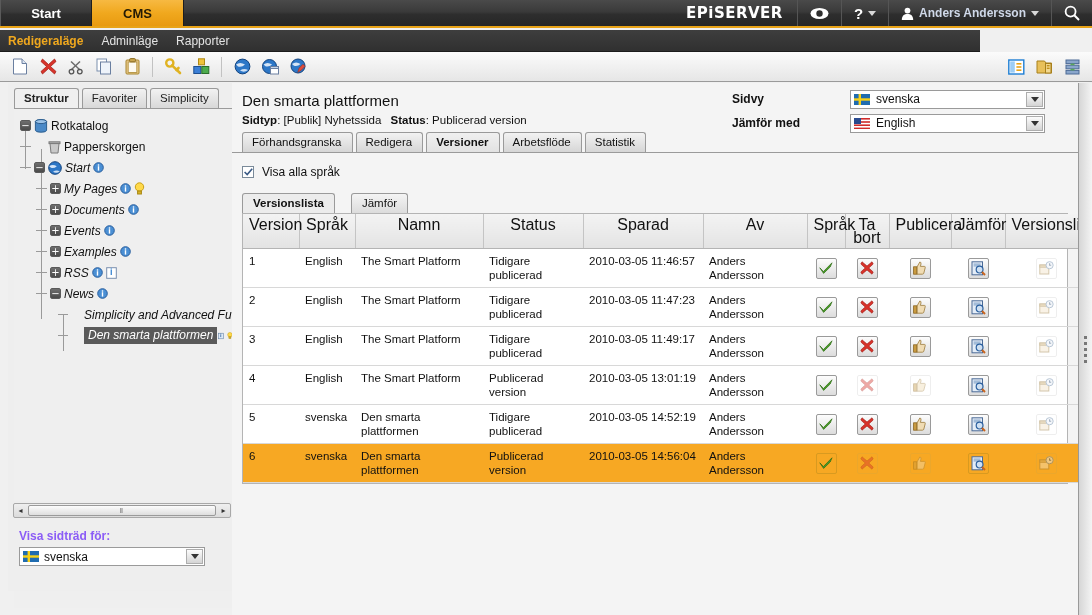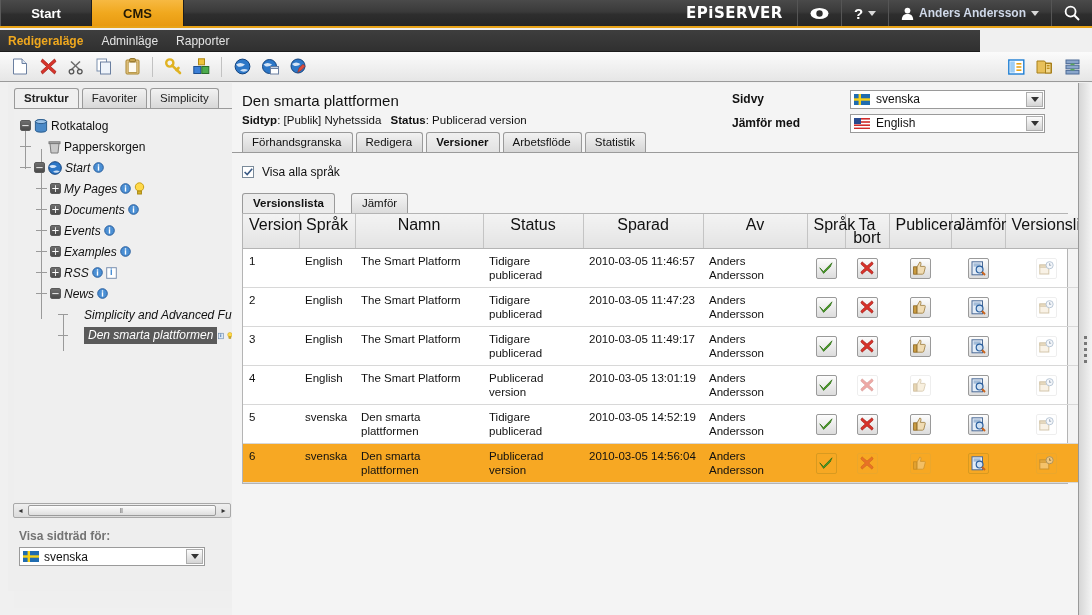--- a/index.html
+++ b/index.html
@@ -125,21 +125,21 @@
     display:flex; align-items:center;
   }
   .harrow { width:13px;text-align:center;font-size:8px;color:#333;cursor:pointer; }
   .hthumb {
     flex:1; height:11px; margin:0 1px;
     background: linear-gradient(to bottom,#fcfcfc,#dedede);
     border:1px solid #9a9a9a; border-radius:2px;
     display:flex;align-items:center;justify-content:center;
     color:#666;font-size:8px;letter-spacing:1px; cursor:pointer;
   }
-  .sidtree-lbl { position:absolute; left:11px; top:28px; font-size:12px; font-weight:bold; color:#737373; }
+  .sidtree-lbl { position:absolute; left:11px; top:28px; font-size:12px; font-weight:bold; color:#8b5cf6; }
   .langsel {
     position:absolute; left:11px; top:46px; width:186px; height:19px;
     background:#fff; border:1px solid #9a9a9a;
     display:flex; align-items:center; padding-left:3px; gap:5px; cursor:pointer;
   }
   .langsel .txt { font-size:12px; color:#111; }
   .ddarrow {
     position:absolute; right:1px; top:1px; width:17px; height:15px;
     background: linear-gradient(to bottom,#fcfcfc,#d4d4d4);
     border:1px solid #adadad;

